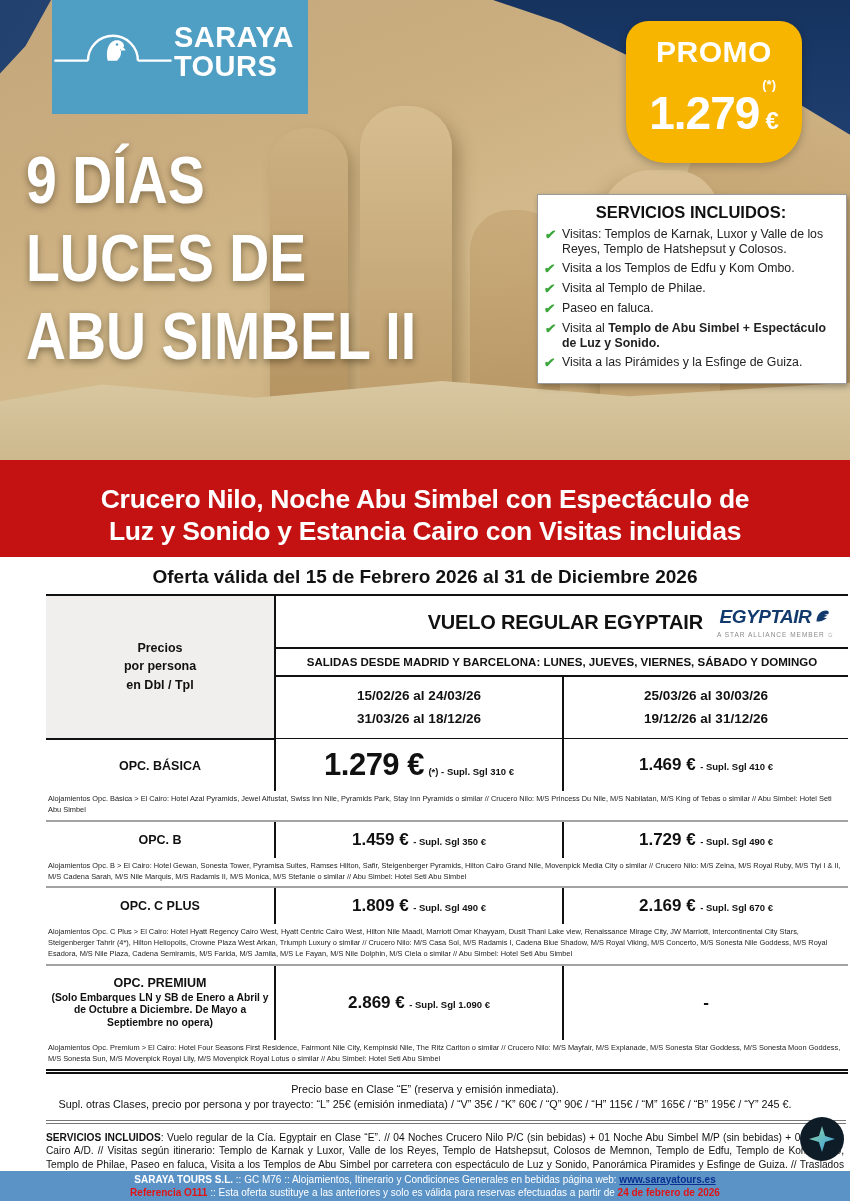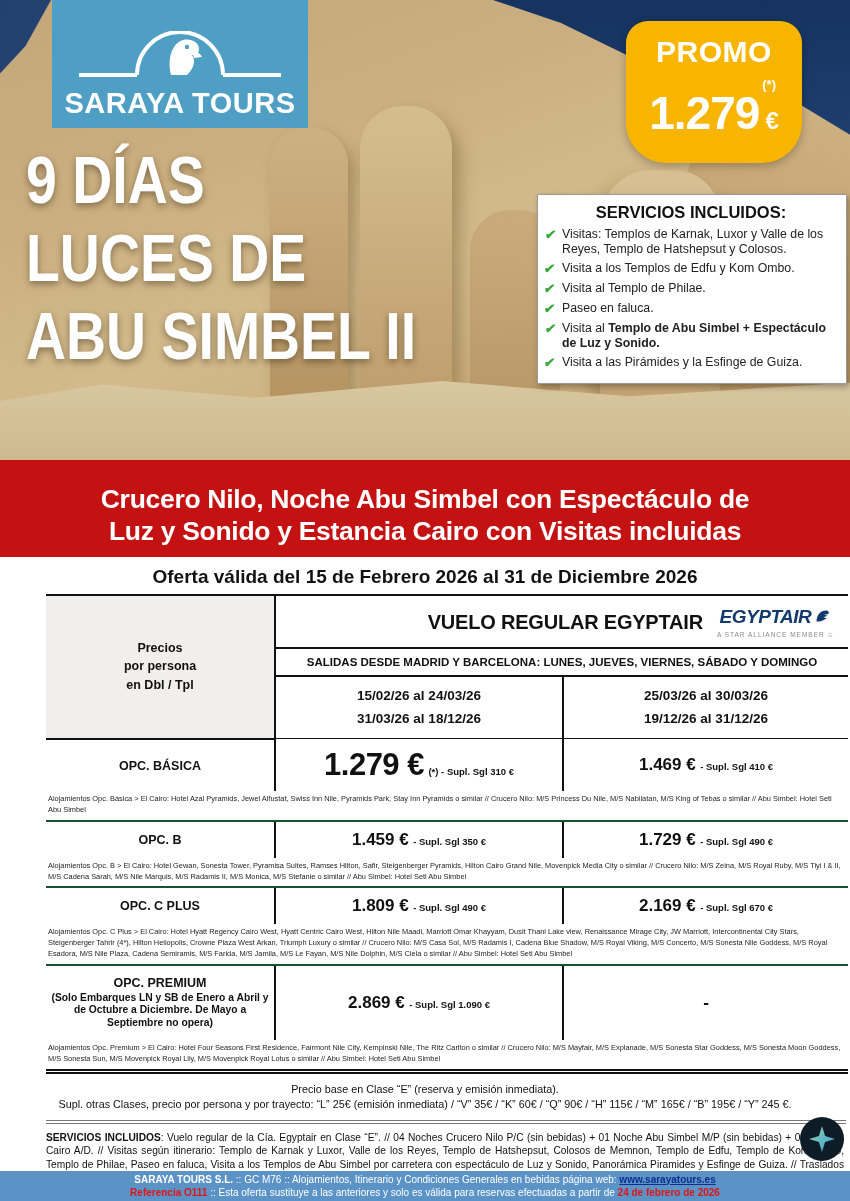--- a/index.html
+++ b/index.html
@@ -26,22 +26,22 @@
     background:linear-gradient(180deg,#d6bd90,#bb9a68); box-shadow:8px 10px 16px rgba(90,65,30,.35); border-radius:42px 42px 10px 10px; }
   .rock3 { left:600px; top:170px; width:120px; height:280px;
     background:linear-gradient(180deg,#d9c094,#bd9c6a); box-shadow:-8px 10px 18px rgba(90,65,30,.3); border-radius:52px 46px 12px 12px; }
   .rock4 { left:470px; top:210px; width:90px; height:250px;
     background:linear-gradient(180deg,#c8a978,#b08e5c); border-radius:40px 40px 8px 8px; opacity:.85; }
   .rock-base { position:absolute; left:0; bottom:0; width:100%; height:84px;
     background:linear-gradient(180deg,#d9c8a2,#cdb98d); clip-path:polygon(0 30%, 12% 10%, 30% 26%, 52% 6%, 74% 24%, 100% 8%, 100% 100%, 0 100%); }
   .cliff-right { position:absolute; right:0; top:60px; width:190px; height:340px;
     background:linear-gradient(200deg,#d2b687,#b6935f); clip-path:polygon(35% 0, 100% 22%, 100% 100%, 0 100%, 10% 40%); }
 
-  .brand-box { position:absolute; left:52px; top:0; width:256px; height:128px;
-    background:#4f9ec3; display:flex; flex-direction:column; align-items:center; justify-content:flex-end; padding-bottom:10px; }
+  .brand-box { position:absolute; left:52px; top:0; width:256px; height:114px;
+    background:#4f9ec3; display:flex; flex-direction:row; align-items:center; justify-content:flex-end; padding-bottom:10px; }
   .brand-emblem { width:210px; height:58px; }
   .brand-name { color:#fff; font-size:29px; font-weight:bold; letter-spacing:.5px; line-height:1; }
 
   .promo { position:absolute; left:626px; top:21px; width:176px; height:142px;
     background:#f7b500; border-radius:22px 22px 40px 40px;
     display:flex; flex-direction:column; align-items:center; padding-top:14px;
     box-shadow:0 3px 8px rgba(0,0,0,.25); }
   .promo-label { color:#fff; font-size:30px; font-weight:bold; letter-spacing:.5px; }
   .promo-ast { color:#fff; font-size:13px; font-weight:bold; align-self:flex-end; margin:8px 26px -6px 0; }
   .promo-price-row { display:flex; align-items:baseline; }
@@ -81,21 +81,21 @@
   td.salidas-cell { border-bottom:2px solid #111; text-align:center; font-size:11.5px; font-weight:bold; color:#111; padding:7px 2px; }
   td.dates-cell { text-align:center; font-size:13.5px; font-weight:bold; color:#111; white-space:pre-line; line-height:1.7; padding:8px 2px; border-bottom:1px solid #111; }
   td.dates-cell + td.dates-cell { border-left:2px solid #111; }
   td.opt-cell { text-align:center; padding:10px 4px; }
   .opt-label { font-size:12.5px; font-weight:bold; color:#111; }
   .opt-sub { font-size:10.3px; font-weight:bold; color:#111; line-height:1.25; margin-top:2px; }
   td.price-cell { text-align:center; border-left:2px solid #111; padding:8px 2px; }
   .price-md { font-size:17px; font-weight:bold; color:#111; }
   .price-xl { font-size:31px; font-weight:bold; color:#111; letter-spacing:-.5px; }
   .price-note { font-size:9.5px; font-weight:bold; color:#111; }
-  td.hotels-cell { border-bottom:2px solid #14532d; font-size:7.4px; color:#222; line-height:1.45; padding:3px 2px 4px; }
+  td.hotels-cell { border-bottom:2px solid #a3a3a3; font-size:7.4px; color:#222; line-height:1.45; padding:3px 2px 4px; }
   tr.last-hotels td { border-bottom:5px double #111; }
 
   .pricing-notes { text-align:center; margin:8px 0 7px; }
   .pricing-notes div { font-size:10.8px; color:#111; line-height:1.45; }
   .double-rule { border:none; border-top:4px double #777; margin:0 4px 7px 46px; }
 
   .legal { margin:0 6px 0 46px; }
   .legal p { font-size:10.2px; color:#111; line-height:1.32; text-align:justify; margin-bottom:7px; }
   .legal b { font-weight:bold; }
 

